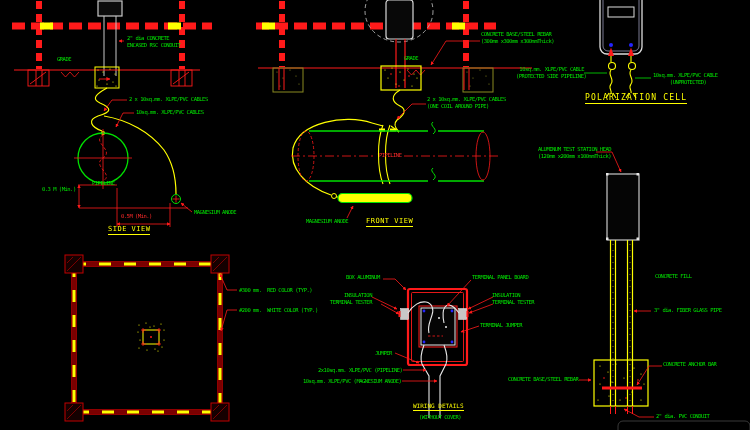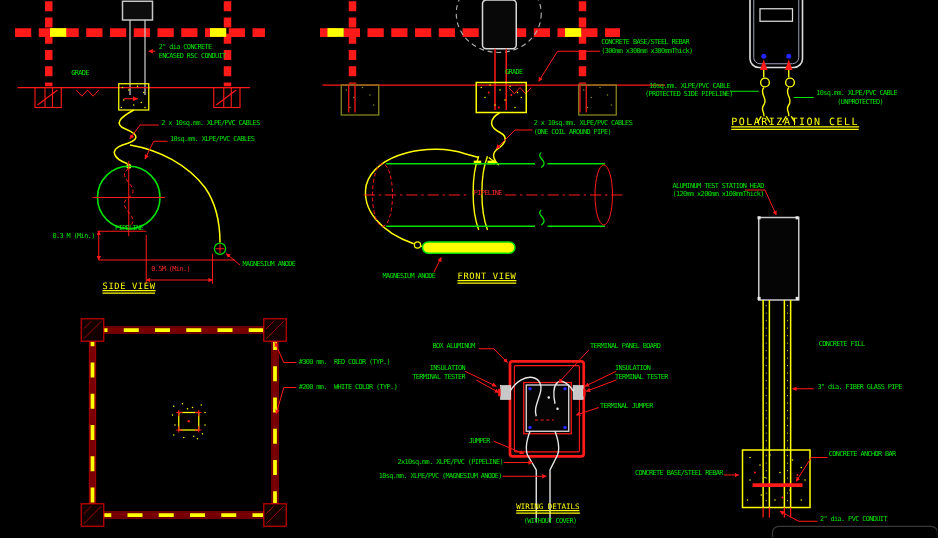--- a/index.html
+++ b/index.html
@@ -4,21 +4,21 @@
 <style>
   html,body{margin:0;padding:0;background:#000;}
   #canvas{position:relative;width:750px;height:430px;background:#000;overflow:hidden;
           font-family:"DejaVu Sans Mono",monospace;}
   #canvas svg{position:absolute;left:0;top:0;}
   .lbl{position:absolute;color:#00e600;font-size:5.5px;line-height:1.25;
        letter-spacing:-0.5px;white-space:pre;}
   .lbl.red{color:#ff2a2a;}
   .lbl.right{text-align:right;}
   .title{position:absolute;color:#ffff00;font-size:7px;letter-spacing:0.5px;
-         border-bottom:1px solid #ffff00;padding-bottom:1px;white-space:pre;text-decoration:underline;}
+         border-bottom:1px solid #ffff00;padding-bottom:1px;white-space:pre;}
   .title.big{font-size:8px;letter-spacing:1.2px;}
   .title.small{font-size:6px;letter-spacing:0px;}
 </style>
 </head>
 <body>
 
 <div id="canvas">
 
 <svg width="750" height="430" viewBox="0 0 750 430">
   <defs>
@@ -345,21 +345,21 @@
 
 <div class="lbl" style="left:57px;top:56px">GRADE</div>
 <div class="lbl" style="left:127px;top:35px">2" dia CONCRETE
 ENCASED RSC CONDUIT</div>
 <div class="lbl" style="left:129px;top:96px">2 x 10sq.mm. XLPE/PVC CABLES</div>
 <div class="lbl" style="left:136px;top:109px">10sq.mm. XLPE/PVC CABLES</div>
 <div class="lbl" style="left:92px;top:180px">PIPELINE</div>
 <div class="lbl" style="left:42px;top:186px">0.3 M (Min.)</div>
 <div class="lbl red" style="left:121px;top:213px">0.5M (Min.)</div>
 <div class="lbl" style="left:194px;top:209px">MAGNESIUM ANODE</div>
-<div class="title" style="left:82px;top:225px">SIDE VIEW</div>
+<div class="title" style="left:108px;top:225px">SIDE VIEW</div>
 
 <div class="lbl" style="left:481px;top:31px">CONCRETE BASE/STEEL REBAR
 (300mm x300mm x300mmThick)</div>
 <div class="lbl" style="left:404px;top:55px">GRADE</div>
 <div class="lbl" style="left:427px;top:96px">2 x 10sq.mm. XLPE/PVC CABLES
 (ONE COIL AROUND PIPE)</div>
 <div class="lbl red" style="left:379px;top:152px">PIPELINE</div>
 <div class="lbl" style="left:306px;top:218px">MAGNESIUM ANODE</div>
 <div class="title" style="left:366px;top:217px">FRONT VIEW</div>
 

